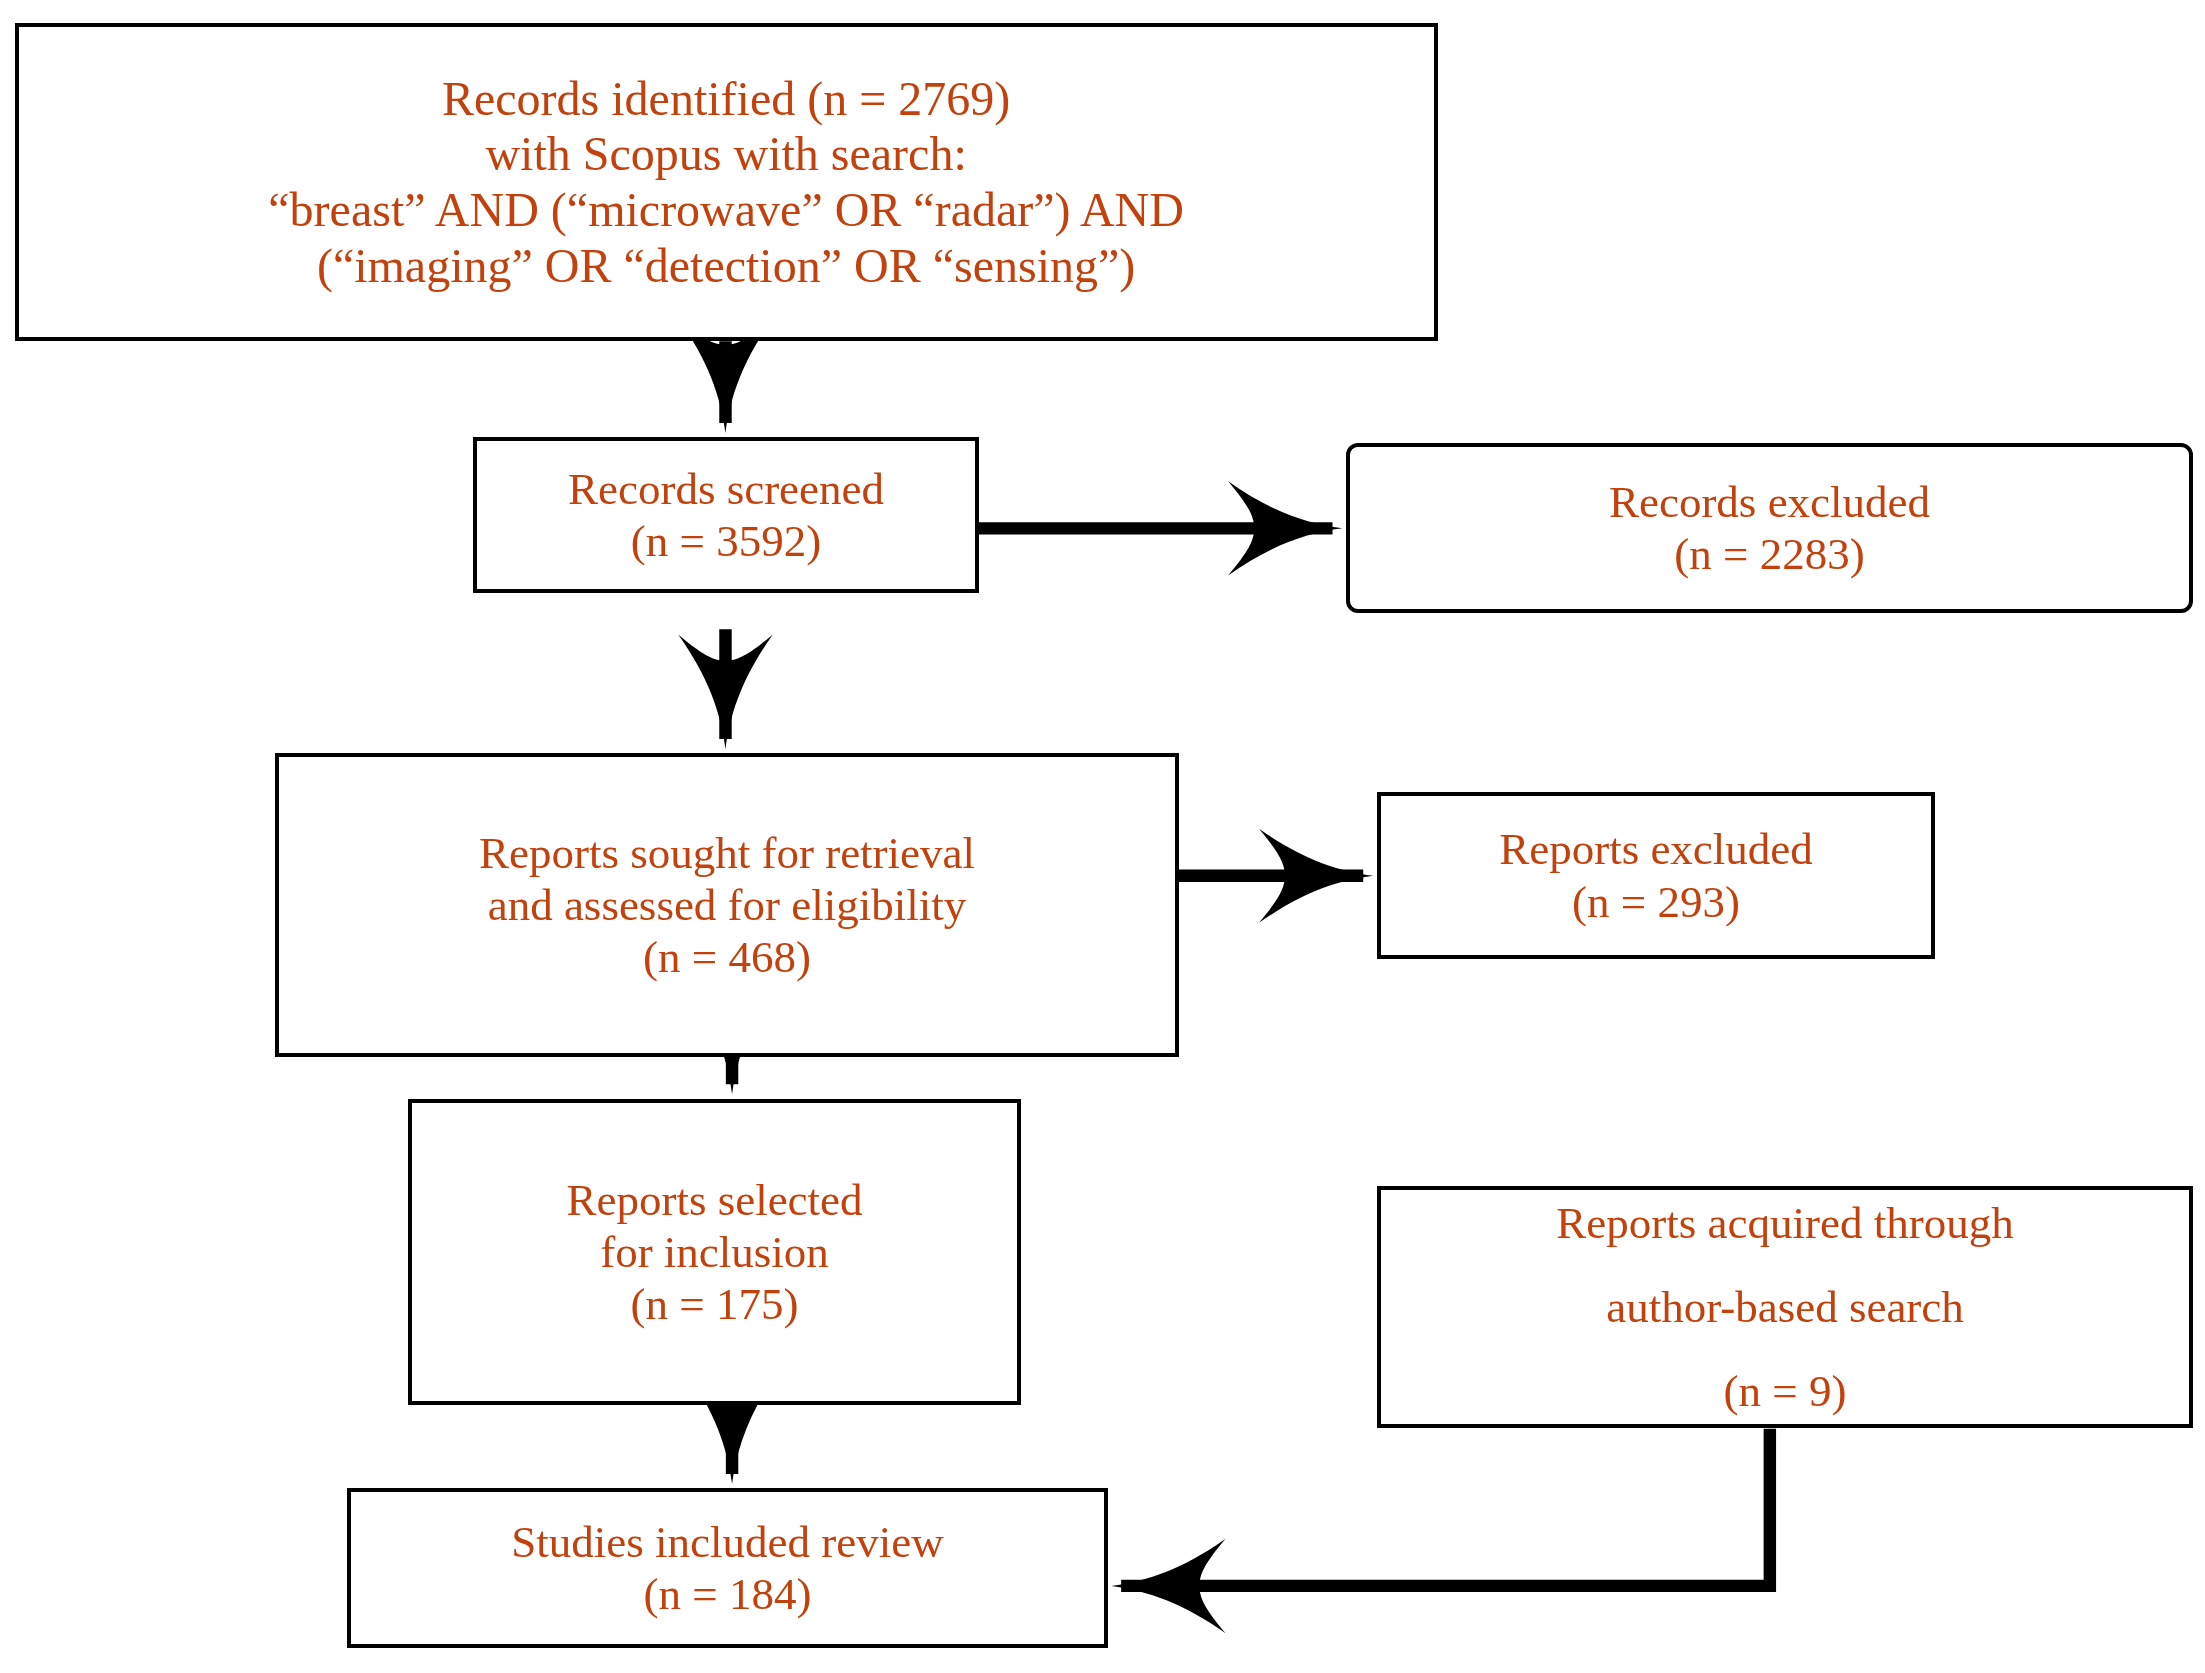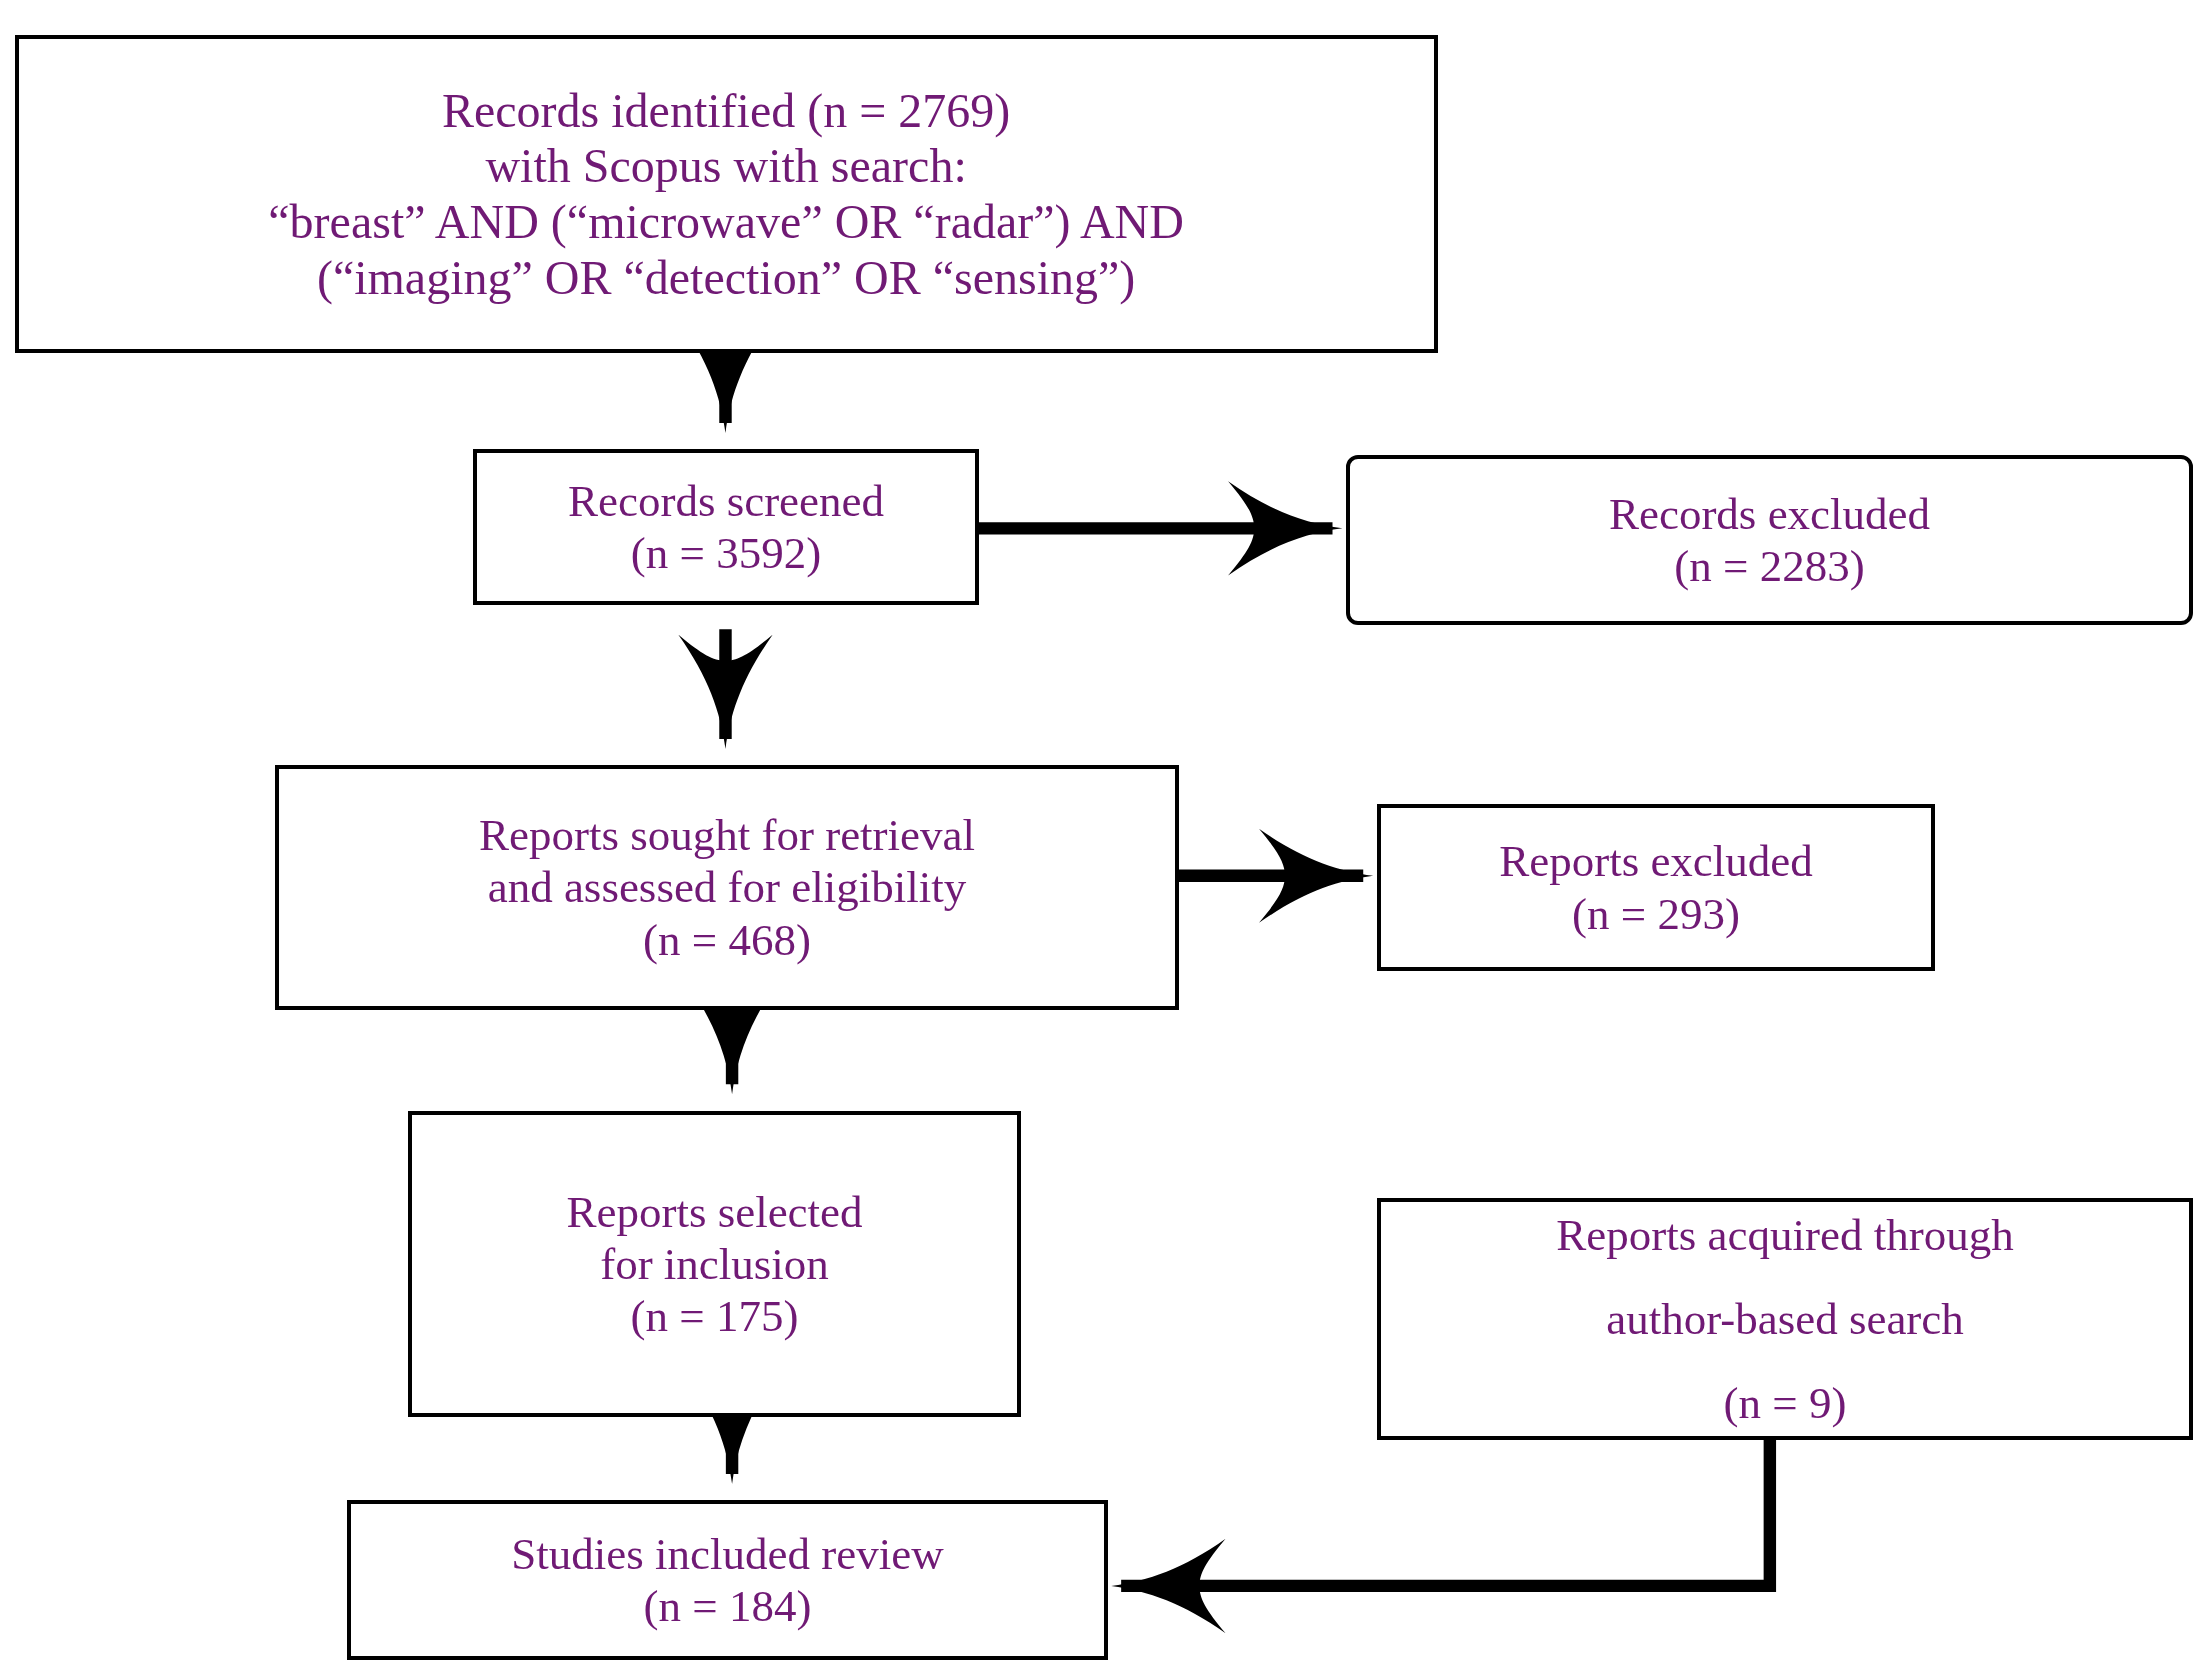--- a/index.html
+++ b/index.html
@@ -19,34 +19,33 @@
   .node {
     position: absolute;
     box-sizing: border-box;
     border: 4.4px solid #000000;
     background: #ffffff;
     display: flex;
     flex-direction: column;
     align-items: center;
     justify-content: center;
     text-align: center;
-    color: #701a75;
+    color: #c2410c;
     line-height: 1.16;
-    margin-top: 12px;
   }
   .node .line {
     display: block;
     white-space: pre;
   }
 
   
   #node-identified   { left: 14.6px;   top: 23px;   width: 1423px; height: 318px; font-size: 48px; }
   #node-screened     { left: 473px;  top: 437px;  width: 506px;  height: 156px; font-size: 45px; }
   #node-rec-excluded { left: 1346px; top: 443px;  width: 847px; height: 170px; font-size: 45px; border-radius: 12px; }
-  #node-sought       { left: 275px;  top: 753px; width: 904px; height: 245px; font-size: 45px; }
+  #node-sought       { left: 275px;  top: 753px; width: 904px; height: 304px; font-size: 45px; }
   #node-rep-excluded { left: 1377px; top: 792px; width: 558px;  height: 167px; font-size: 45px; }
   #node-selected     { left: 408px;  top: 1099px; width: 613px;  height: 306px; font-size: 45px; }
   #node-author       { left: 1377px; top: 1186px; width: 816px; height: 242px; font-size: 45px; gap: 32px; }
   #node-included     { left: 347px;  top: 1488px; width: 761px; height: 160px; font-size: 45px; }
 
   
   #connectors {
     position: absolute;
     left: 0;
     top: 0;

